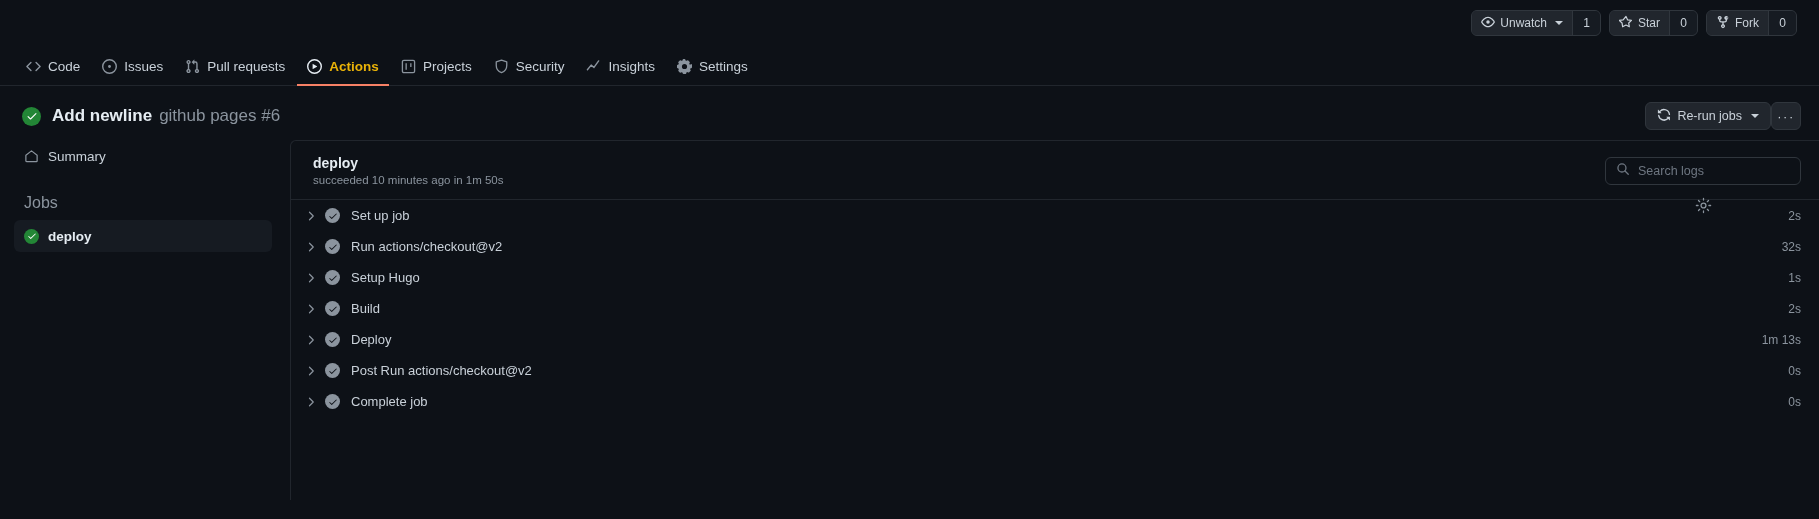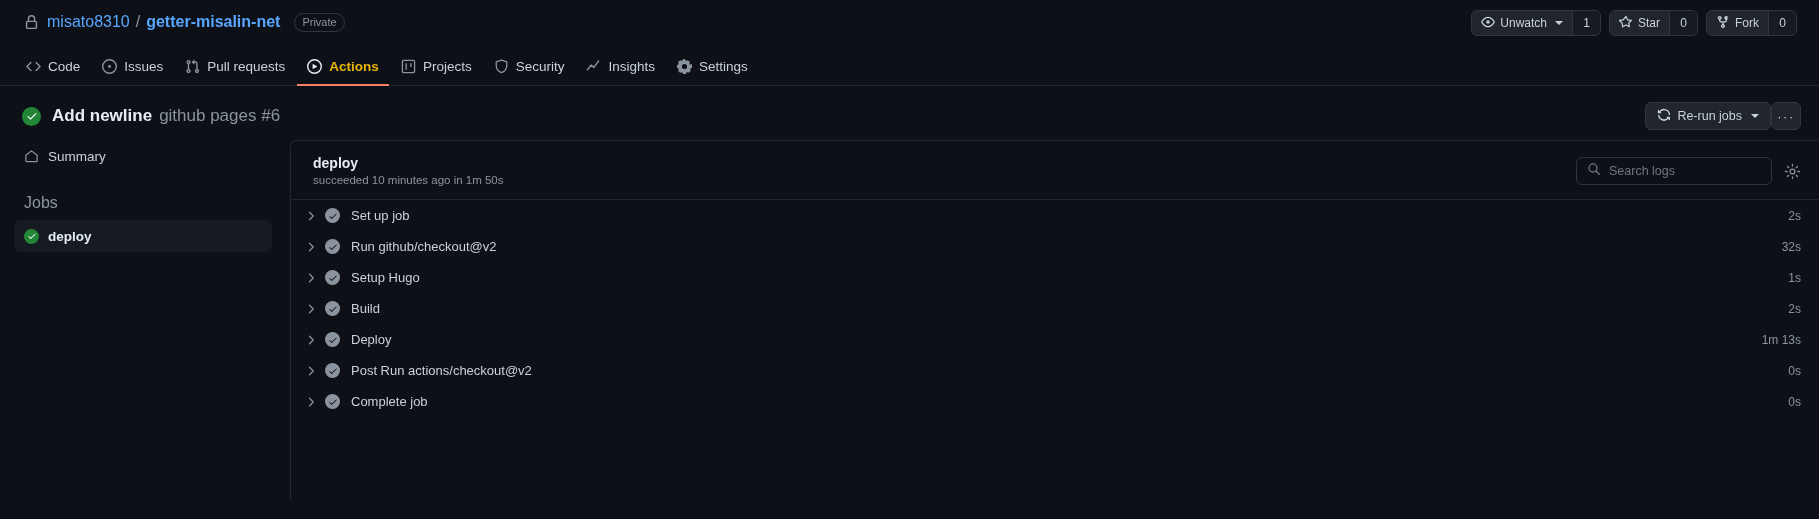--- a/index.html
+++ b/index.html
@@ -234,20 +234,21 @@
   }
   .log-title { font-size: 14px; font-weight: 700; color: #e6edf3; }
   .log-status { font-size: 11.5px; color: #8b949e; margin-top: 3px; text-align: center; }
   .log-header-right {
     position: absolute;
     right: 18px;
     top: 16px;
     display: flex;
     align-items: center;
     gap: 12px;
+    flex-direction: column;
   }
   .search-box {
     display: flex;
     align-items: center;
     gap: 8px;
     width: 196px;
     height: 28px;
     background: #0d1117;
     border: 1px solid #30363d;
     border-radius: 6px;
@@ -291,31 +292,20 @@
     margin-right: 11px;
     flex: 0 0 auto;
   }
   .step-name { flex: 1; }
   .step-dur { color: #8b949e; font-size: 12px; }
 </style>
 </head>
 <body>
 
 <div class="repo-header">
-  <div class="repo-path">
-    <span class="lock-icon">
-      <svg width="15" height="15" viewBox="0 0 16 16" fill="currentColor">
-          <path d="M4 4a4 4 0 0 1 8 0v2h.25c.966 0 1.75.784 1.75 1.75v5.5A1.75 1.75 0 0 1 12.25 15h-8.5A1.75 1.75 0 0 1 2 13.25v-5.5C2 6.784 2.784 6 3.75 6H4Zm8.25 3.5h-8.5a.25.25 0 0 0-.25.25v5.5c0 .138.112.25.25.25h8.5a.25.25 0 0 0 .25-.25v-5.5a.25.25 0 0 0-.25-.25ZM10.5 6V4a2.5 2.5 0 1 0-5 0v2Z"></path>
-        </svg>
-    </span>
-    <a class="repo-owner" href="#">misato8310</a>
-    <span class="repo-sep">/</span>
-    <a class="repo-name" href="#">getter-misalin-net</a>
-    <span class="visibility-badge">Private</span>
-  </div>
 
   <div class="header-actions">
     <div class="btn-group">
       <span class="btn-seg">
         <span>
           <svg width="14" height="14" viewBox="0 0 16 16" fill="currentColor">
               <path d="M8 2c1.981 0 3.671.992 4.933 2.078 1.27 1.091 2.187 2.345 2.637 3.023a1.62 1.62 0 0 1 0 1.798c-.45.678-1.367 1.932-2.637 3.023C11.67 13.008 9.981 14 8 14c-1.981 0-3.671-.992-4.933-2.078C1.797 10.83.88 9.576.43 8.898a1.62 1.62 0 0 1 0-1.798c.45-.677 1.367-1.931 2.637-3.022C4.33 2.992 6.019 2 8 2Zm0 1.5c-1.51 0-2.879.762-4.02 1.74C2.85 6.201 2.02 7.315 1.66 7.89a.12.12 0 0 0 0 .22c.36.574 1.19 1.688 2.32 2.65C5.121 11.738 6.49 12.5 8 12.5c1.51 0 2.879-.762 4.02-1.74 1.13-.962 1.96-2.076 2.32-2.65a.12.12 0 0 0 0-.22c-.36-.574-1.19-1.688-2.32-2.65C10.879 4.262 9.51 3.5 8 3.5ZM8 6a2 2 0 1 1 0 4 2 2 0 0 1 0-4Z"></path>
             </svg>
         </span>
         <span>Unwatch</span>
@@ -511,21 +501,21 @@
         <span class="step-chevron">
           <svg width="12" height="12" viewBox="0 0 16 16" fill="none" stroke="currentColor" stroke-width="1.6">
               <path d="m6 3 5 5-5 5" stroke-linecap="round" stroke-linejoin="round"></path>
             </svg>
         </span>
         <span class="step-check">
           <svg width="10" height="10" viewBox="0 0 16 16" fill="#0d1117">
               <path d="M13.78 4.22a.75.75 0 0 1 0 1.06l-7.25 7.25a.75.75 0 0 1-1.06 0L2.22 9.28a.75.75 0 0 1 1.06-1.06L6 10.94l6.72-6.72a.75.75 0 0 1 1.06 0Z"></path>
             </svg>
         </span>
-        <span class="step-name">Run github/checkout@v2</span>
+        <span class="step-name">Run actions/checkout@v2</span>
         <span class="step-dur">32s</span>
       </div>
 
       <div class="step-row">
         <span class="step-chevron">
           <svg width="12" height="12" viewBox="0 0 16 16" fill="none" stroke="currentColor" stroke-width="1.6">
               <path d="m6 3 5 5-5 5" stroke-linecap="round" stroke-linejoin="round"></path>
             </svg>
         </span>
         <span class="step-check">

